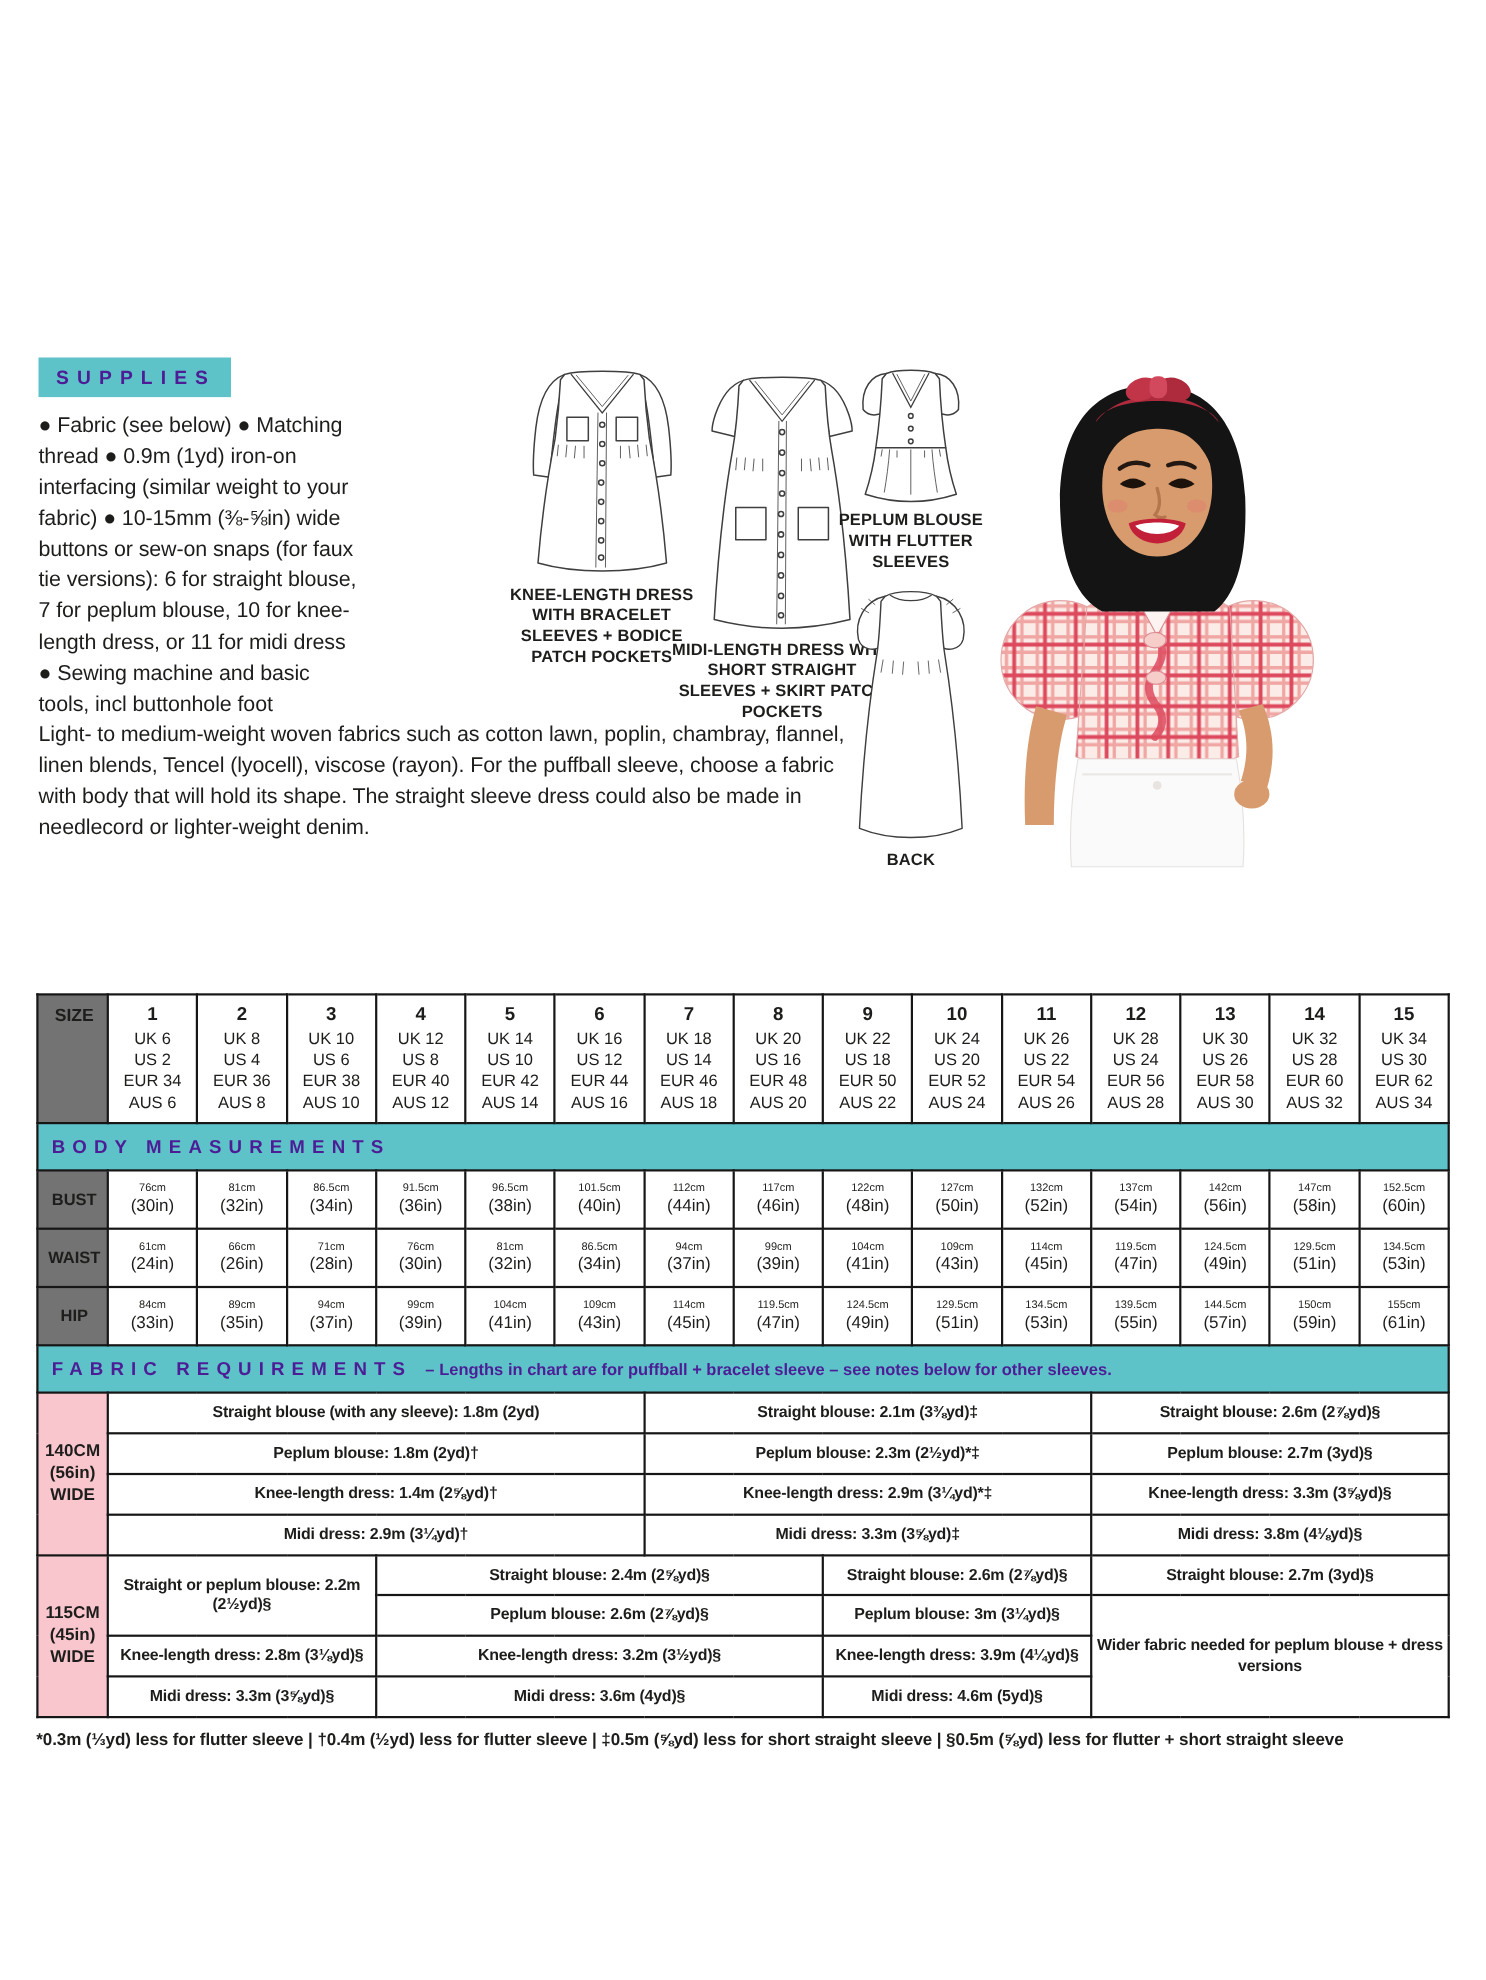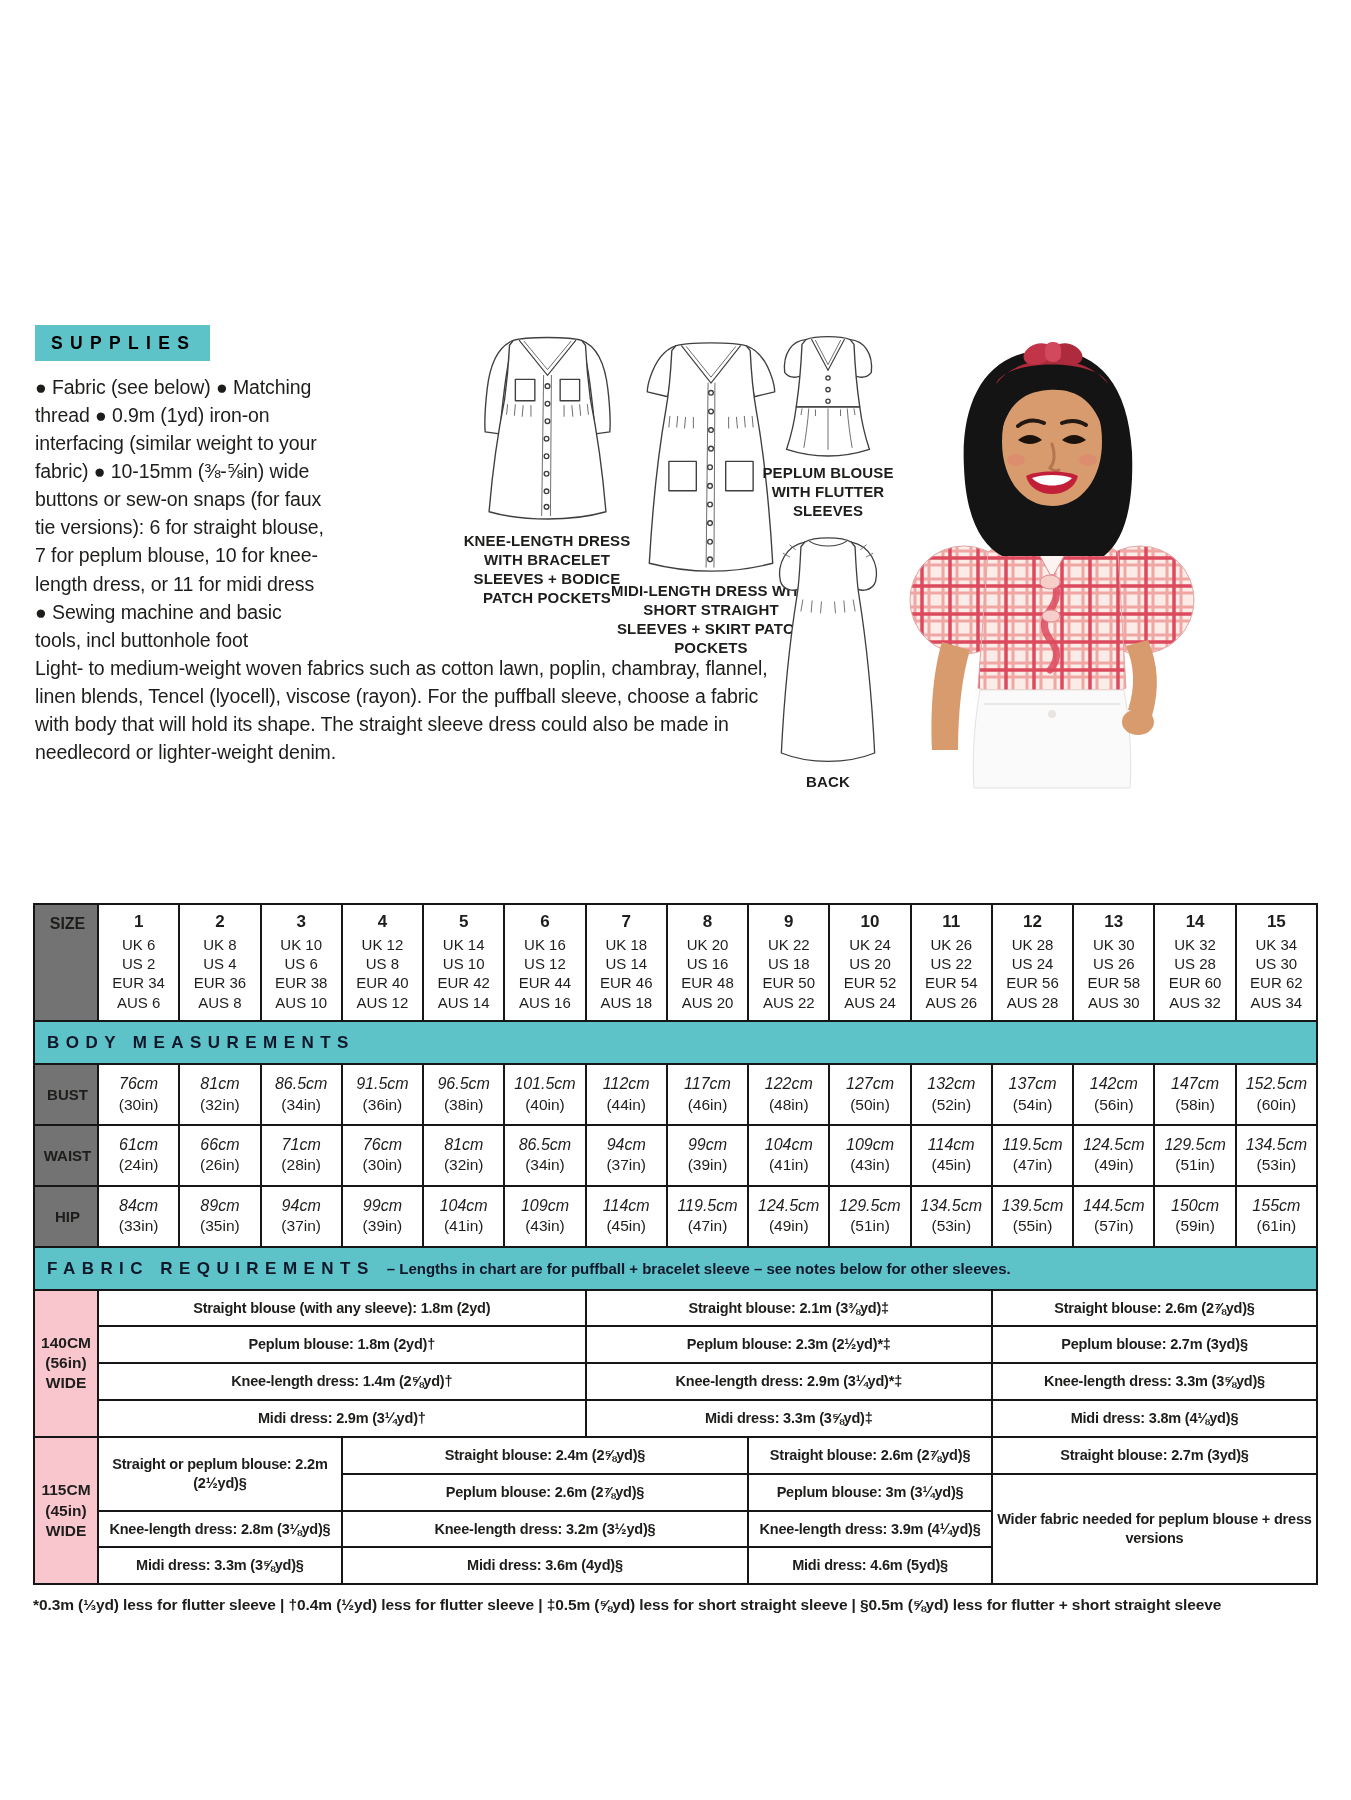--- a/index.html
+++ b/index.html
@@ -1,20 +1,20 @@
 <!DOCTYPE html>
 <html><head>
 <meta charset="utf-8">
 <style>
   * { margin:0; padding:0; box-sizing:border-box; }
   html,body { background:#ffffff; }
   body { font-family:"Liberation Sans","DejaVu Sans",sans-serif; color:#1d1d1b; }
   .page { position:relative; width:1351px; height:1800px; background:#fff; overflow:hidden; }
 
-  .teal-header { display:inline-block; background:#5ec2c9; color:#000000; font-weight:700;
+  .teal-header { display:inline-block; background:#5ec2c9; color:#4c1d95; font-weight:700;
     font-size:17.5px; letter-spacing:.42em; padding:8px 14px 7px 16px; }
 
   .supplies { position:absolute; left:35px; top:325px; width:292px; }
   .supplies p, .fabric-suggestions p { font-size:19.5px; line-height:1.44; margin-top:12px; letter-spacing:-0.1px; }
 
   .fabric-suggestions { position:absolute; left:35px; top:642px; width:748px; }
 
   .figure { position:absolute; text-align:center; }
   .figure svg { display:block; margin:0 auto; }
   .fig-label { font-weight:700; font-size:15px; line-height:1.26; margin-top:6px; letter-spacing:.01em; }
@@ -27,25 +27,25 @@
   .tables { position:absolute; left:33px; top:903px; width:1287px; }
   table.main { width:1285px; border-collapse:collapse; table-layout:fixed; }
   table.main th, table.main td { border:2px solid #161616; }
   col.c-label { width:64px; }
   .lbl { background:#737373; font-weight:700; font-size:15px; text-align:center; padding:4px 4px 4px 7px; }
   .lbl.pink { background:#f9c6ce; text-align:center; padding:4px 2px; font-size:15.5px; line-height:1.3; }
   .size-lbl { vertical-align:top; padding-top:10px; font-size:16px; }
   .size-col { text-align:center; padding:7px 1px 8px; vertical-align:top; background:#fff; }
   .size-col .num { font-weight:700; font-size:17px; margin-bottom:3px; }
   .size-col .ln { font-size:15px; line-height:1.28; }
-  .band { background:#5ec2c9; color:#0f172a; padding:11px 22px 10px 12px; }
+  .band { background:#5ec2c9; color:#4c1d95; padding:11px 22px 10px 12px; }
   .band-title { font-weight:700; font-size:17px; letter-spacing:.38em; }
   .band-sub { font-weight:700; font-size:15px; letter-spacing:0; margin-left:12px; }
   .meas { text-align:center; padding:9px 1px; background:#fff; }
-  .meas .cm { font-size:16px; line-height:1.3;font-style:italic; }
+  .meas .cm { font-size:10px; line-height:1.3; }
   .meas .in { font-size:15.5px; line-height:1.3; }
   .fab { text-align:center; font-weight:700; font-size:14.5px; letter-spacing:-0.2px;
          padding:8px 4px; background:#fff; line-height:1.3;margin-top:47px; }
   .footnote { width:1285px; margin-top:10px; font-weight:700; font-size:15.5px; line-height:1.35; letter-spacing:-0.1px; }
 </style>
 </head>
 <body>
 
 <div class="page">
 

